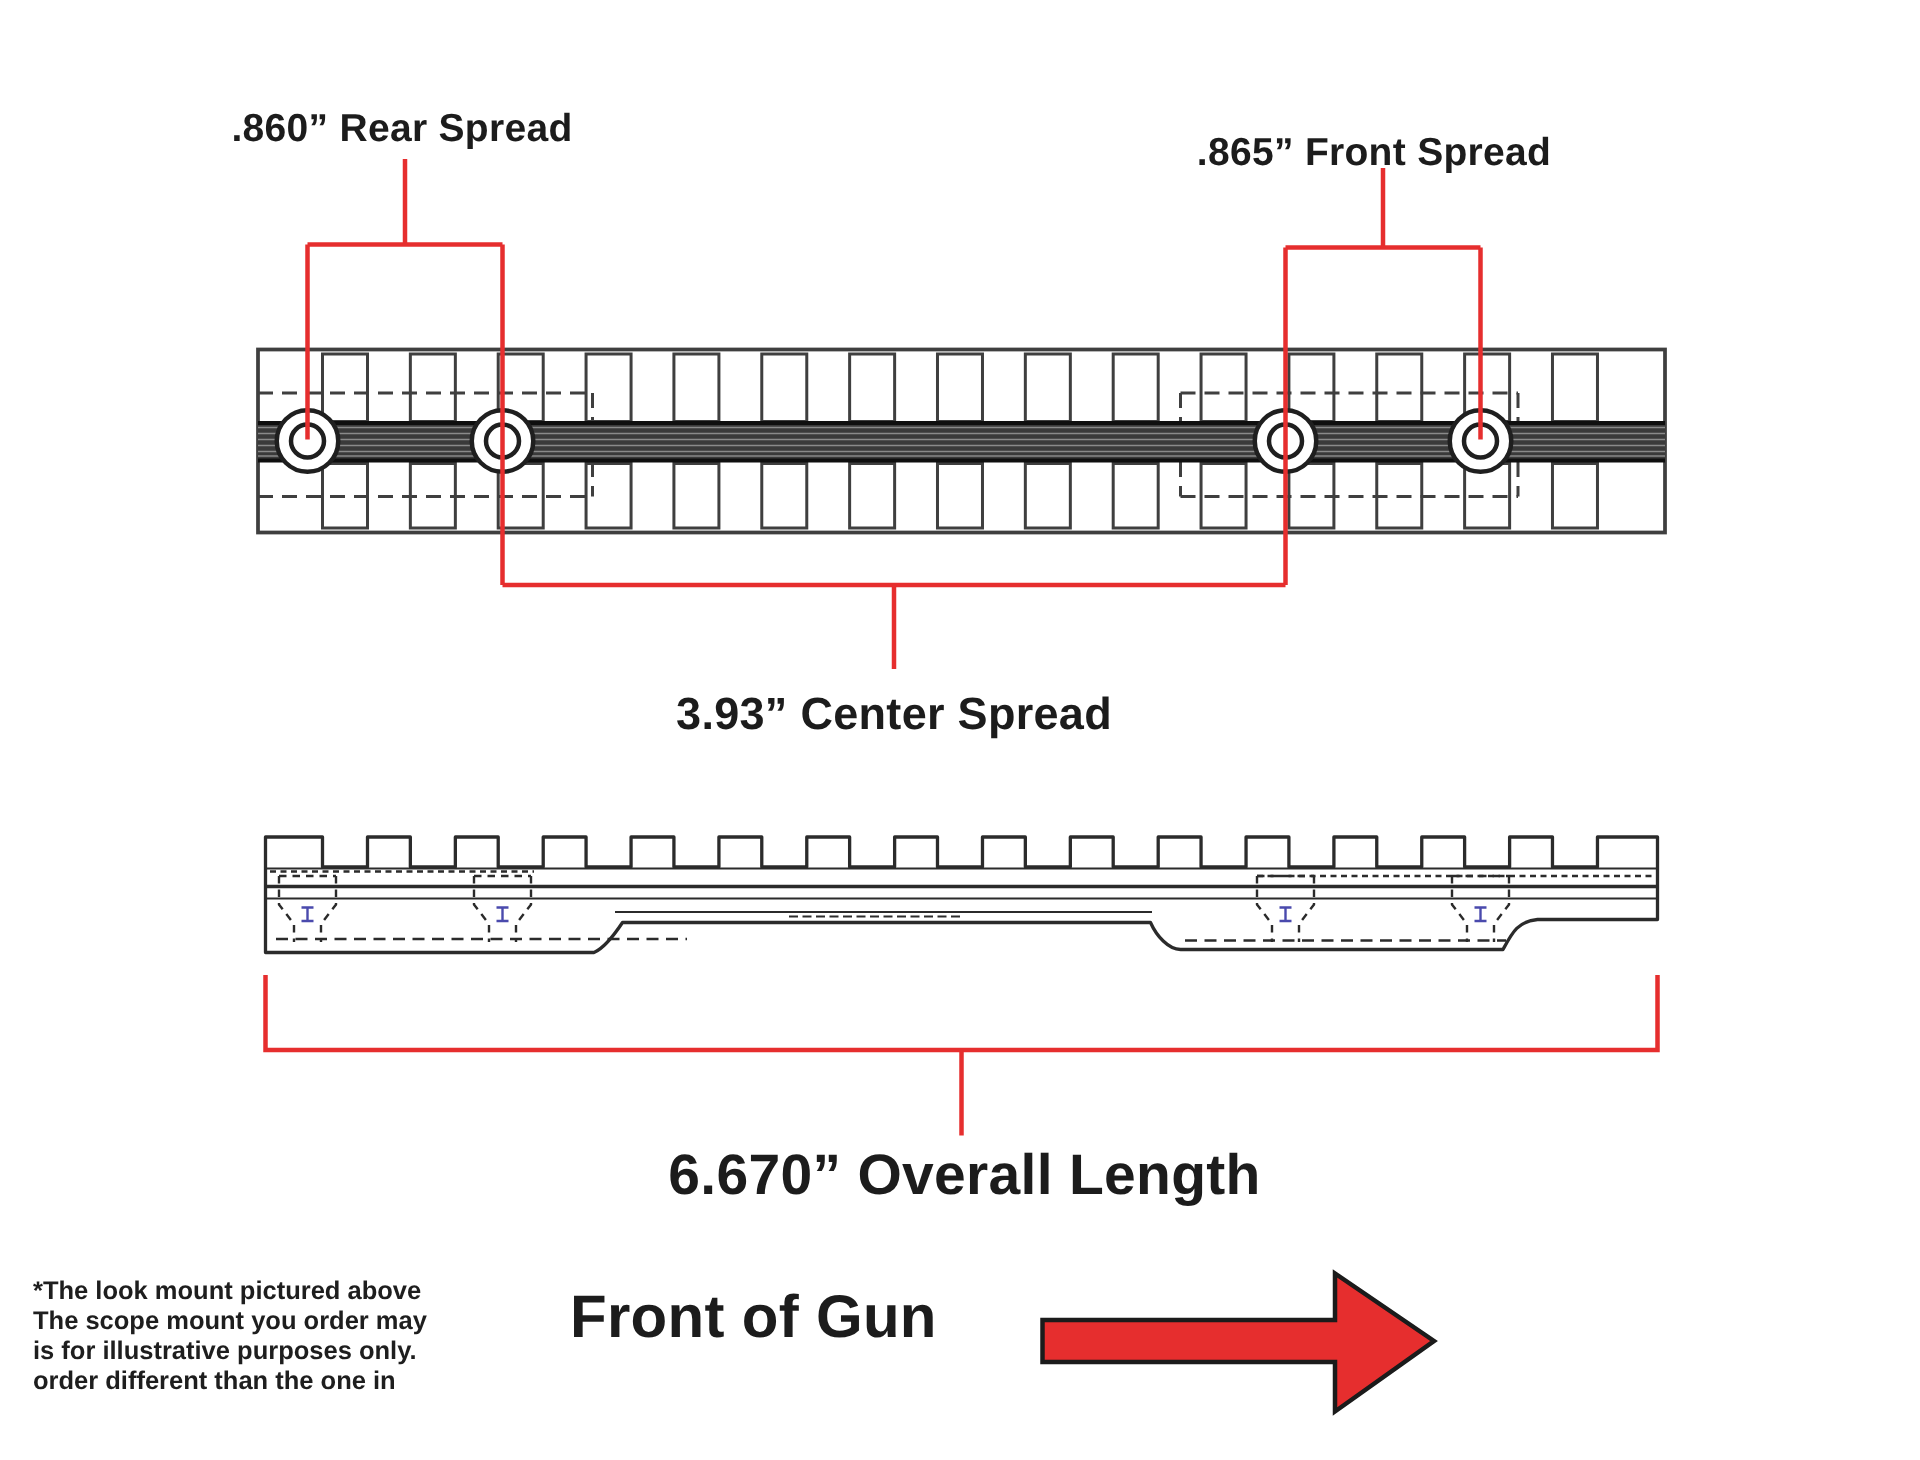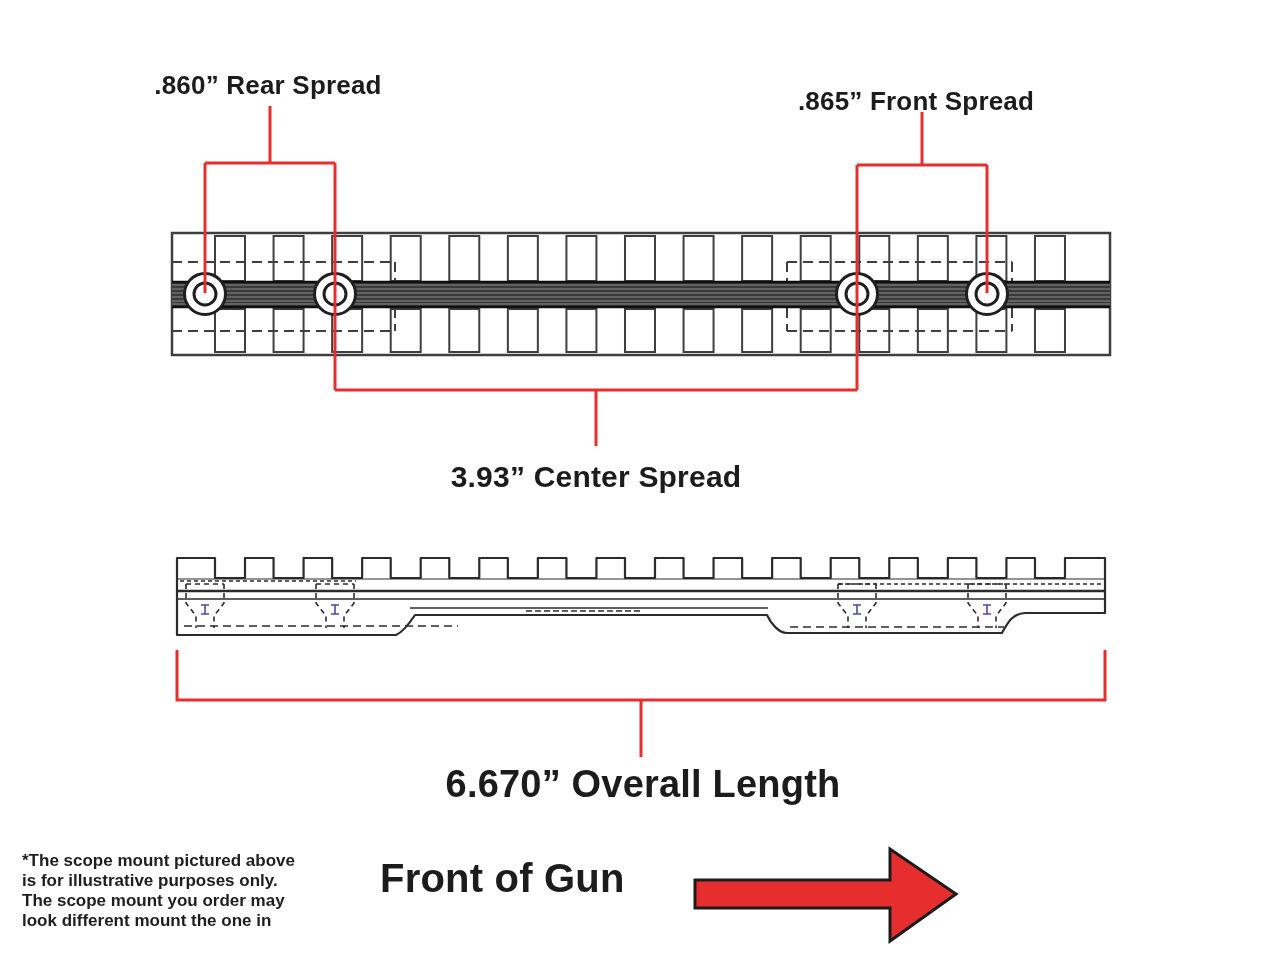--- a/index.html
+++ b/index.html
@@ -136,19 +136,19 @@
       </g>
   </svg>
 
   <div class="lbl centered lbl-rear">.860” Rear Spread</div>
   <div class="lbl centered lbl-front">.865” Front Spread</div>
   <div class="lbl centered lbl-center">3.93” Center Spread</div>
   <div class="lbl centered lbl-overall">6.670” Overall Length</div>
   <div class="lbl lbl-gun">Front of Gun</div>
 
   <div class="disclaimer">
-    <div>*The scope mount pictured above</div>
+    <div>*The look mount pictured above</div>
+    <div>The scope mount you order may</div>
     <div>is for illustrative purposes only.</div>
-    <div>The scope mount you order may</div>
-    <div>look different mount the one in</div>
+    <div>order different than the one in</div>
   </div>
 
 </div>
 
 </body></html>

